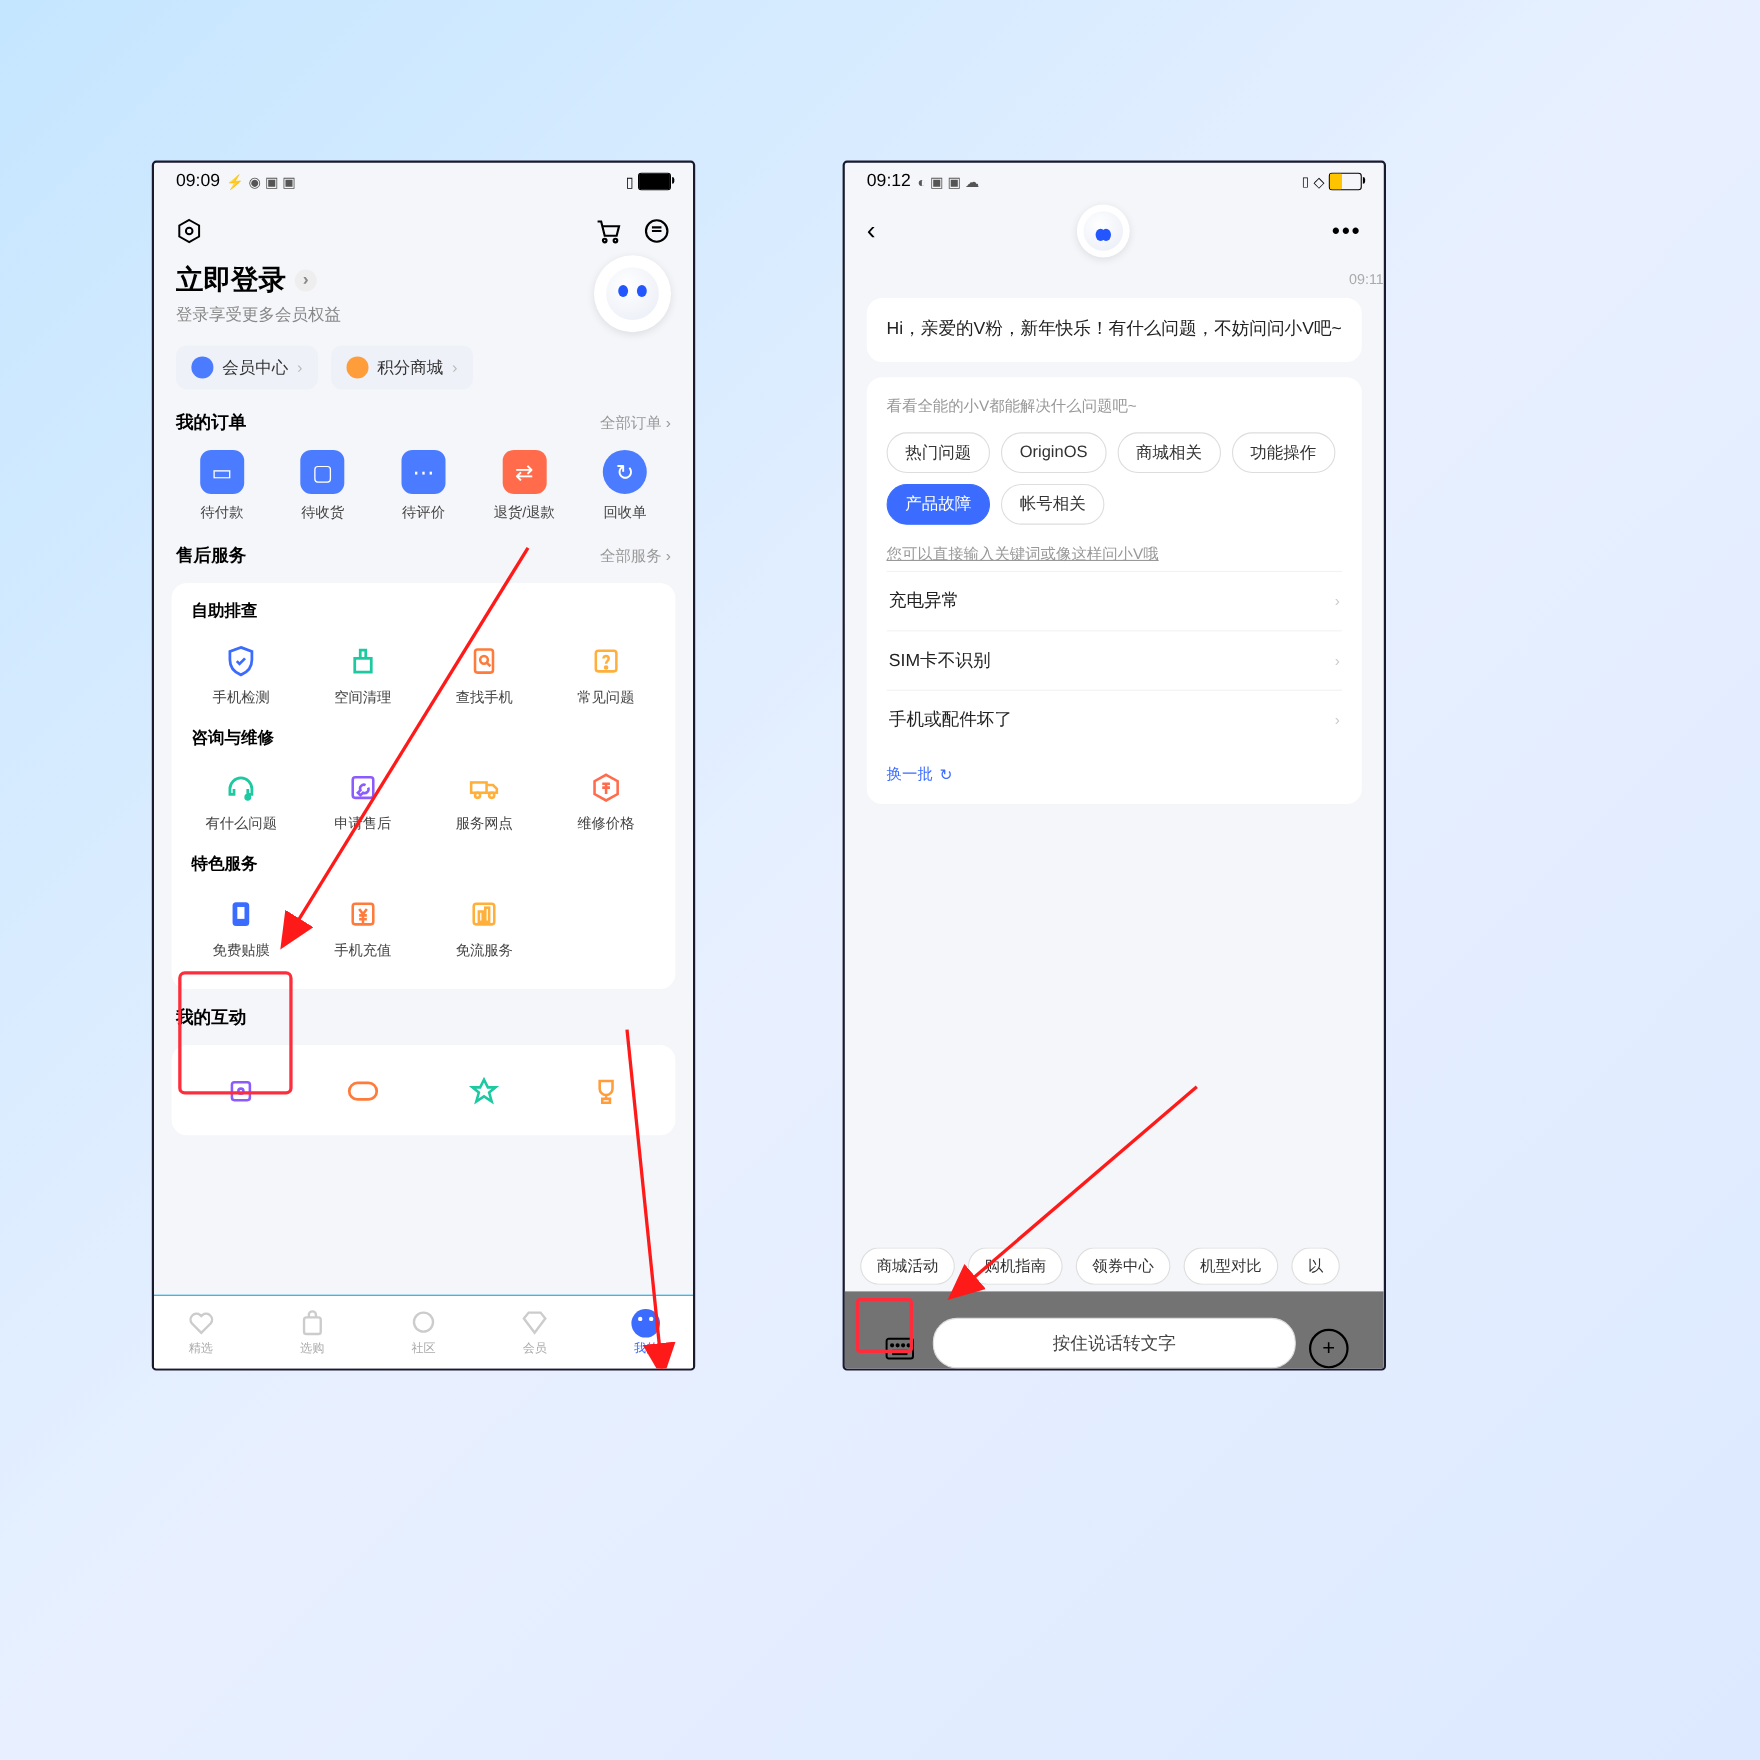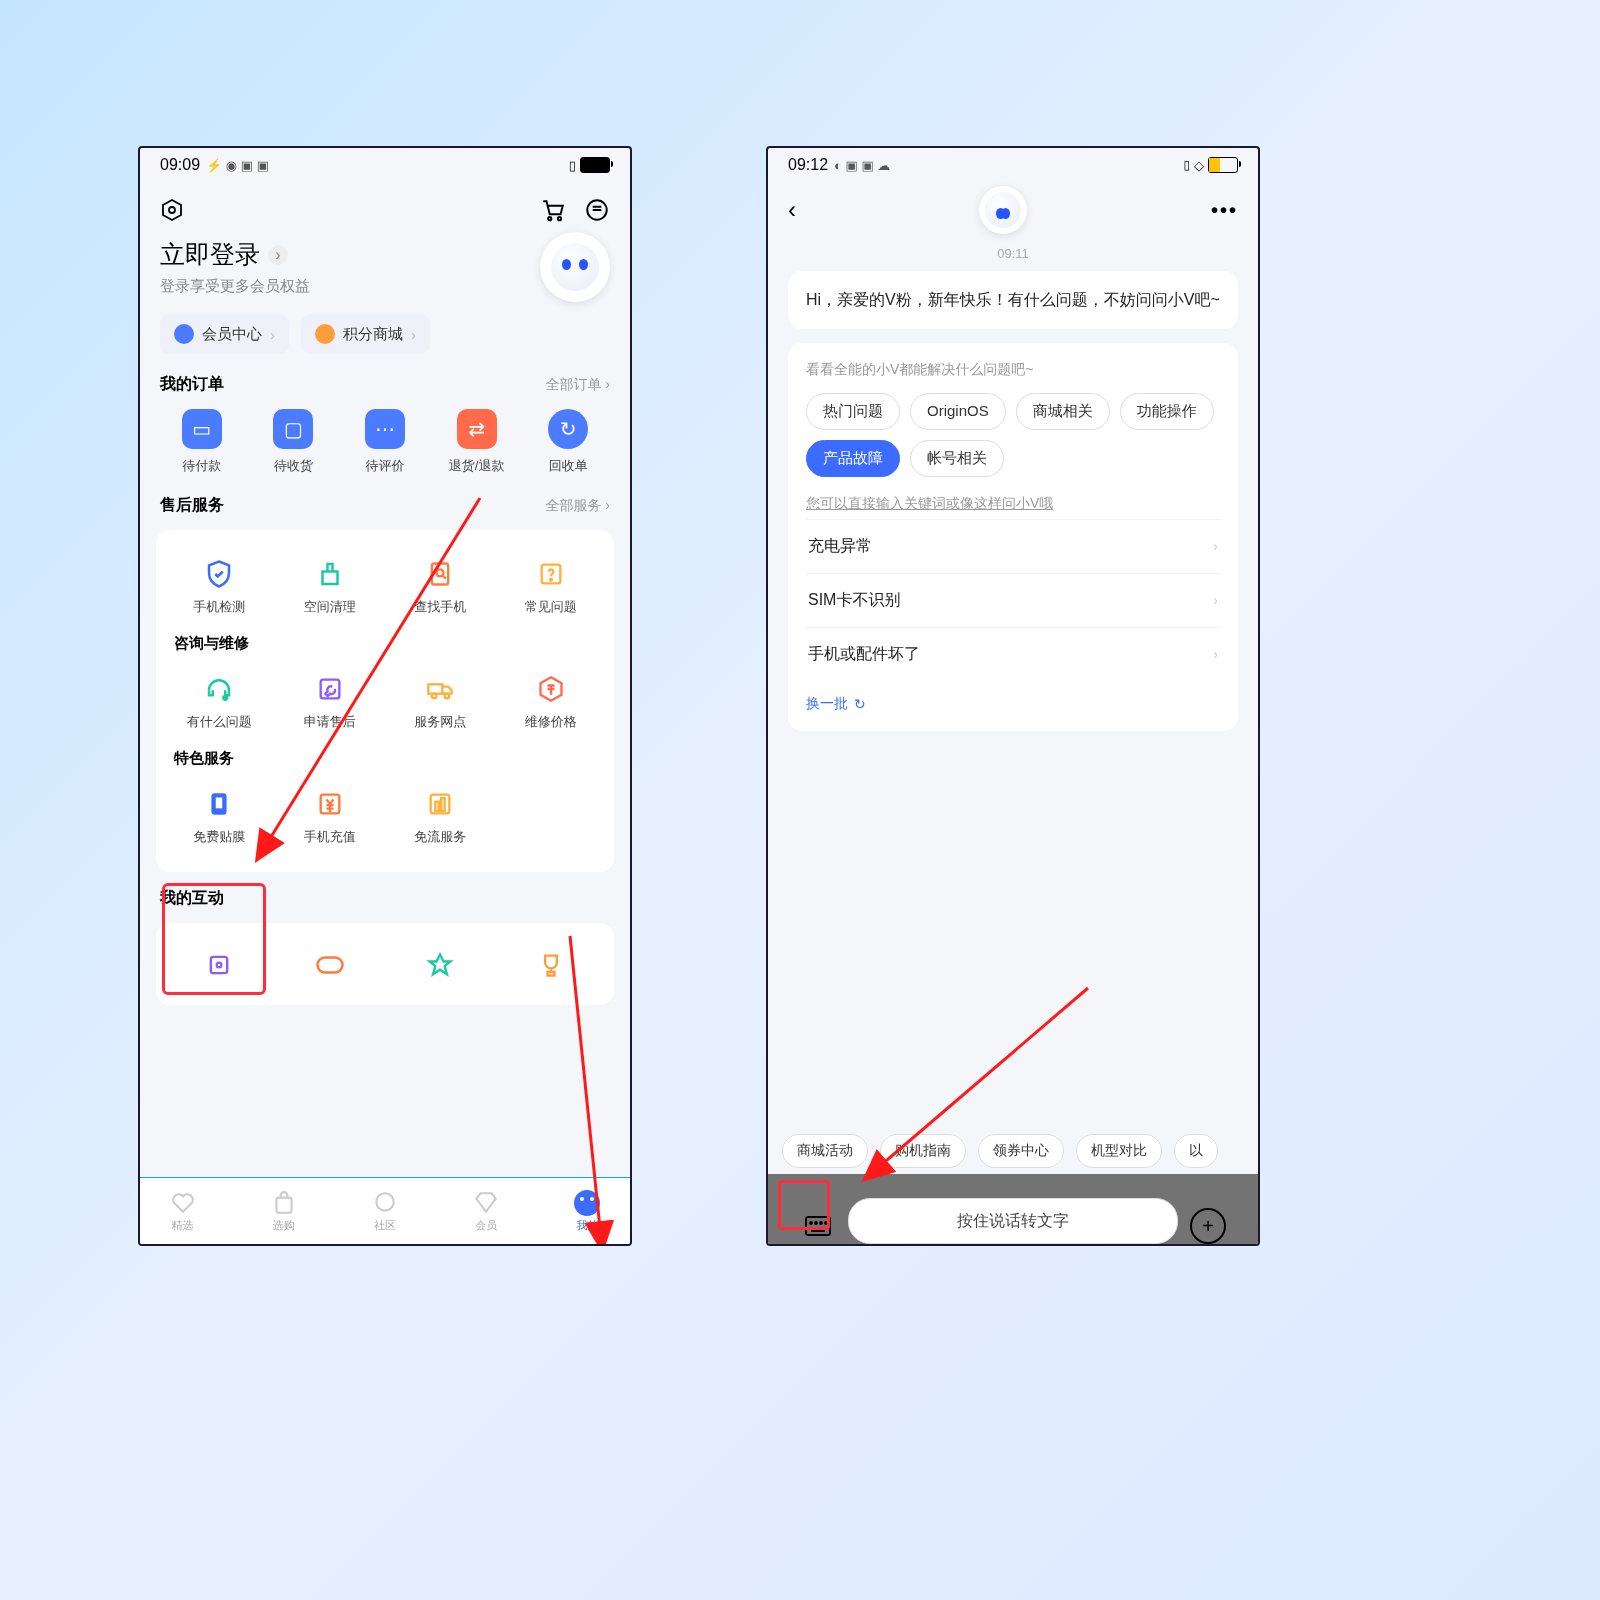--- a/index.html
+++ b/index.html
@@ -11,21 +11,21 @@
 .s-left{display:flex;align-items:center;gap:6px;}
 .s-right{display:flex;align-items:center;gap:4px;}
 .bat{width:28px;height:14px;border:1.5px solid #000;border-radius:3px;position:relative;}
 .bat::after{content:'';position:absolute;right:-4px;top:3px;width:2px;height:6px;background:#000;border-radius:0 2px 2px 0;}
 .bat-f{width:100%;height:100%;background:#000;border-radius:1px;}
 .bat.yel .bat-f{background:#ffc400;width:40%;}
 .topbar{height:56px;display:flex;align-items:center;justify-content:space-between;padding:0 20px;}
 .hex-ic{width:24px;height:24px;}
 .tb-r{display:flex;gap:18px;align-items:center;}
 .login{padding:0 20px;position:relative;}
-.login-t{font-size:25px;font-weight:400;color:#000;display:flex;align-items:center;gap:8px;}
+.login-t{font-size:25px;font-weight:700;color:#000;display:flex;align-items:center;gap:8px;}
 .login-s{font-size:15px;color:#888;margin-top:6px;}
 .avatar{position:absolute;right:20px;top:-6px;width:70px;height:70px;background:#fff;border-radius:50%;box-shadow:0 2px 8px rgba(0,0,0,.1);display:flex;align-items:center;justify-content:center;}
 .bot{width:48px;height:48px;background:radial-gradient(circle at 40% 35%,#fff,#e8ecf5);border-radius:50%;position:relative;}
 .bot::before,.bot::after{content:'';position:absolute;width:9px;height:11px;background:#2456ff;border-radius:50%;top:16px;}
 .bot::before{left:11px;}
 .bot::after{right:11px;}
 .pills{display:flex;gap:12px;padding:18px 20px 0;}
 .pill{background:#eef1f7;border-radius:10px;padding:10px 14px;font-size:15px;color:#333;display:flex;align-items:center;gap:8px;}
 .pill-ic{width:20px;height:20px;border-radius:50%;}
 .pill-ic.blue{background:#4b7bff;}
@@ -51,21 +51,21 @@
 .tab-ic{width:26px;height:26px;margin:0 auto 2px;}
 .tab-t{font-size:11px;color:#aaa;}
 .tab.act .tab-t{color:#3b6cff;}
 .tab.act .tab-ic{background:#3b6cff;border-radius:50%;}
 .arrow{position:absolute;pointer-events:none;}
 
 .nav2{height:56px;display:flex;align-items:center;justify-content:space-between;padding:0 20px;}
 .back{font-size:24px;color:#000;}
 .dots{font-size:20px;letter-spacing:2px;color:#000;font-weight:bold;}
 .av2{width:46px;height:46px;}
-.ts{text-align:center;font-size:13px;color:#aaa;margin:8px 0;}
+.ts{text-align:right;font-size:13px;color:#aaa;margin:8px 0;}
 .bubble{background:#fff;border-radius:14px;margin:10px 20px;padding:16px 18px;font-size:16px;line-height:1.6;color:#222;}
 .qcard{background:#fff;border-radius:14px;margin:14px 20px;padding:18px;}
 .qhint{font-size:14px;color:#999;margin-bottom:14px;}
 .chips{display:flex;flex-wrap:wrap;gap:10px;}
 .chip{border:1px solid #ddd;border-radius:20px;padding:8px 16px;font-size:15px;color:#333;background:#fff;}
 .chip.on{background:#3b6cff;color:#fff;border-color:#3b6cff;}
 .qhint2{font-size:14px;color:#999;margin:18px 0 6px;text-decoration:underline;}
 .qrow{display:flex;justify-content:space-between;align-items:center;padding:16px 2px;font-size:16px;color:#222;border-top:1px solid #f2f2f2;}
 .qrow:first-of-type{border-top:none;}
 .chev{color:#ccc;font-size:14px;}
@@ -170,20 +170,21 @@
     </div>
   </div>
 
   <div class="sec">
     <div class="sec-h">
         <span class="sec-t">售后服务</span>
         <span class="sec-m"><span>全部服务</span> ›</span>
       </div>
   </div>
   <div class="card">
+    <div class="sub-h">自助排查</div>
     <div class="sgrid">
       <div class="sgi">
           <div class="sgi-ic">
             <svg width="30" height="30" viewBox="0 0 24 24" fill="none" stroke="#3b6cff" stroke-width="2">
               <path d="M12 2l8 3v6c0 5-3 9-8 11-5-2-8-6-8-11V5z"></path>
               <path d="M9 12l2 2 4-4"></path>
             </svg>
           </div>
           <div class="sgi-t">手机检测</div>
         </div>

